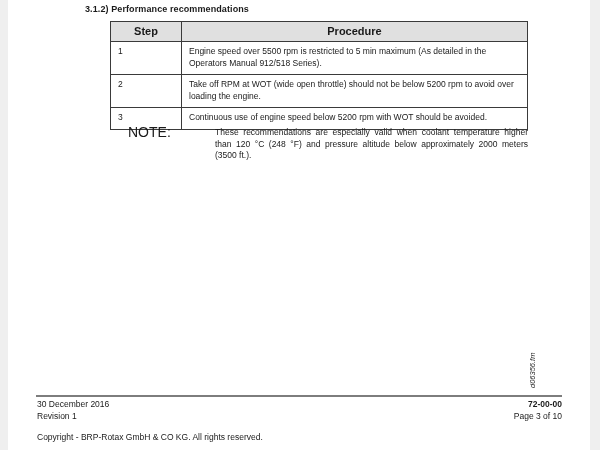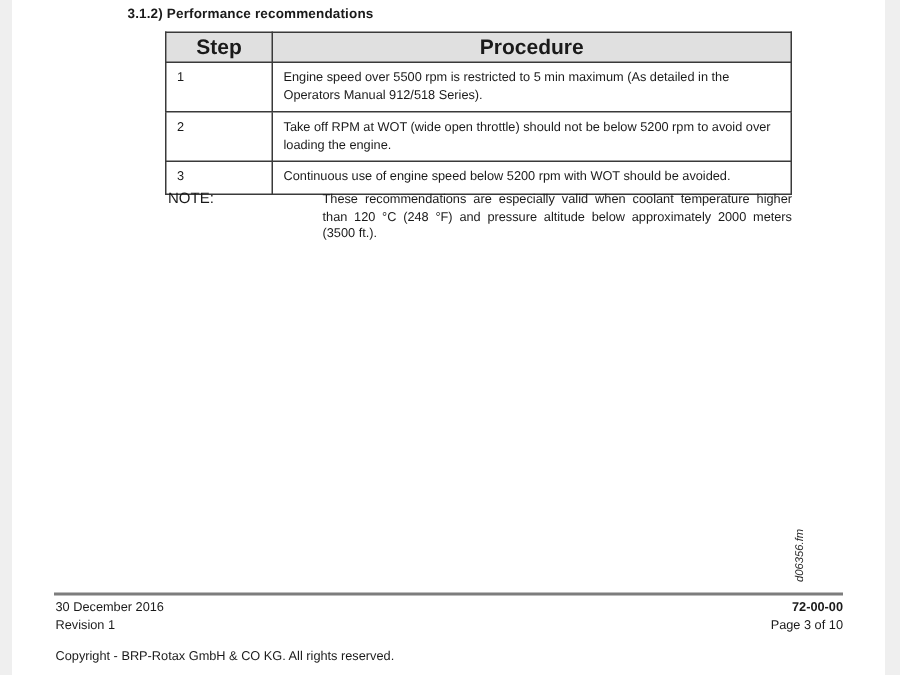--- a/index.html
+++ b/index.html
@@ -24,29 +24,29 @@
     border-collapse: collapse; table-layout: fixed;
     font-size: 8.5px; line-height: 11.5px;
   }
   table.procedure-table col.step-col { width: 71px; }
   table.procedure-table th, table.procedure-table td {
     border: 1px solid var(--border, #3a3a3a);
   }
   table.procedure-table th {
     background: var(--header-bg, #e0e0e0);
     font-weight: bold; text-align: center; height: 20px;
-    vertical-align: middle; font-size: 14px;
+    vertical-align: middle; font-size: 11px;
   }
   table.procedure-table td {
     vertical-align: top; padding: 4px 7px 5px 7px;
   }
   td.step-cell { padding-left: 7px; }
   .note-label {
-    position: absolute; left: 112px; top: 127px;
-    font-size: 10px; line-height: 11.5px;
+    position: absolute; left: 128px; top: 127px;
+    font-size: 14px; line-height: 11.5px;
   }
   .note-text {
     position: absolute; left: 215px; top: 127px; width: 313px;
     font-size: 8.5px; line-height: 11.5px; text-align: justify;
   }
   .vertical-text {
     position: absolute; left: 528px; top: 388px;
     transform: rotate(-90deg); transform-origin: 0 0;
     font-size: 7.5px; font-style: italic; white-space: nowrap;
     color: #2a2a2a;

